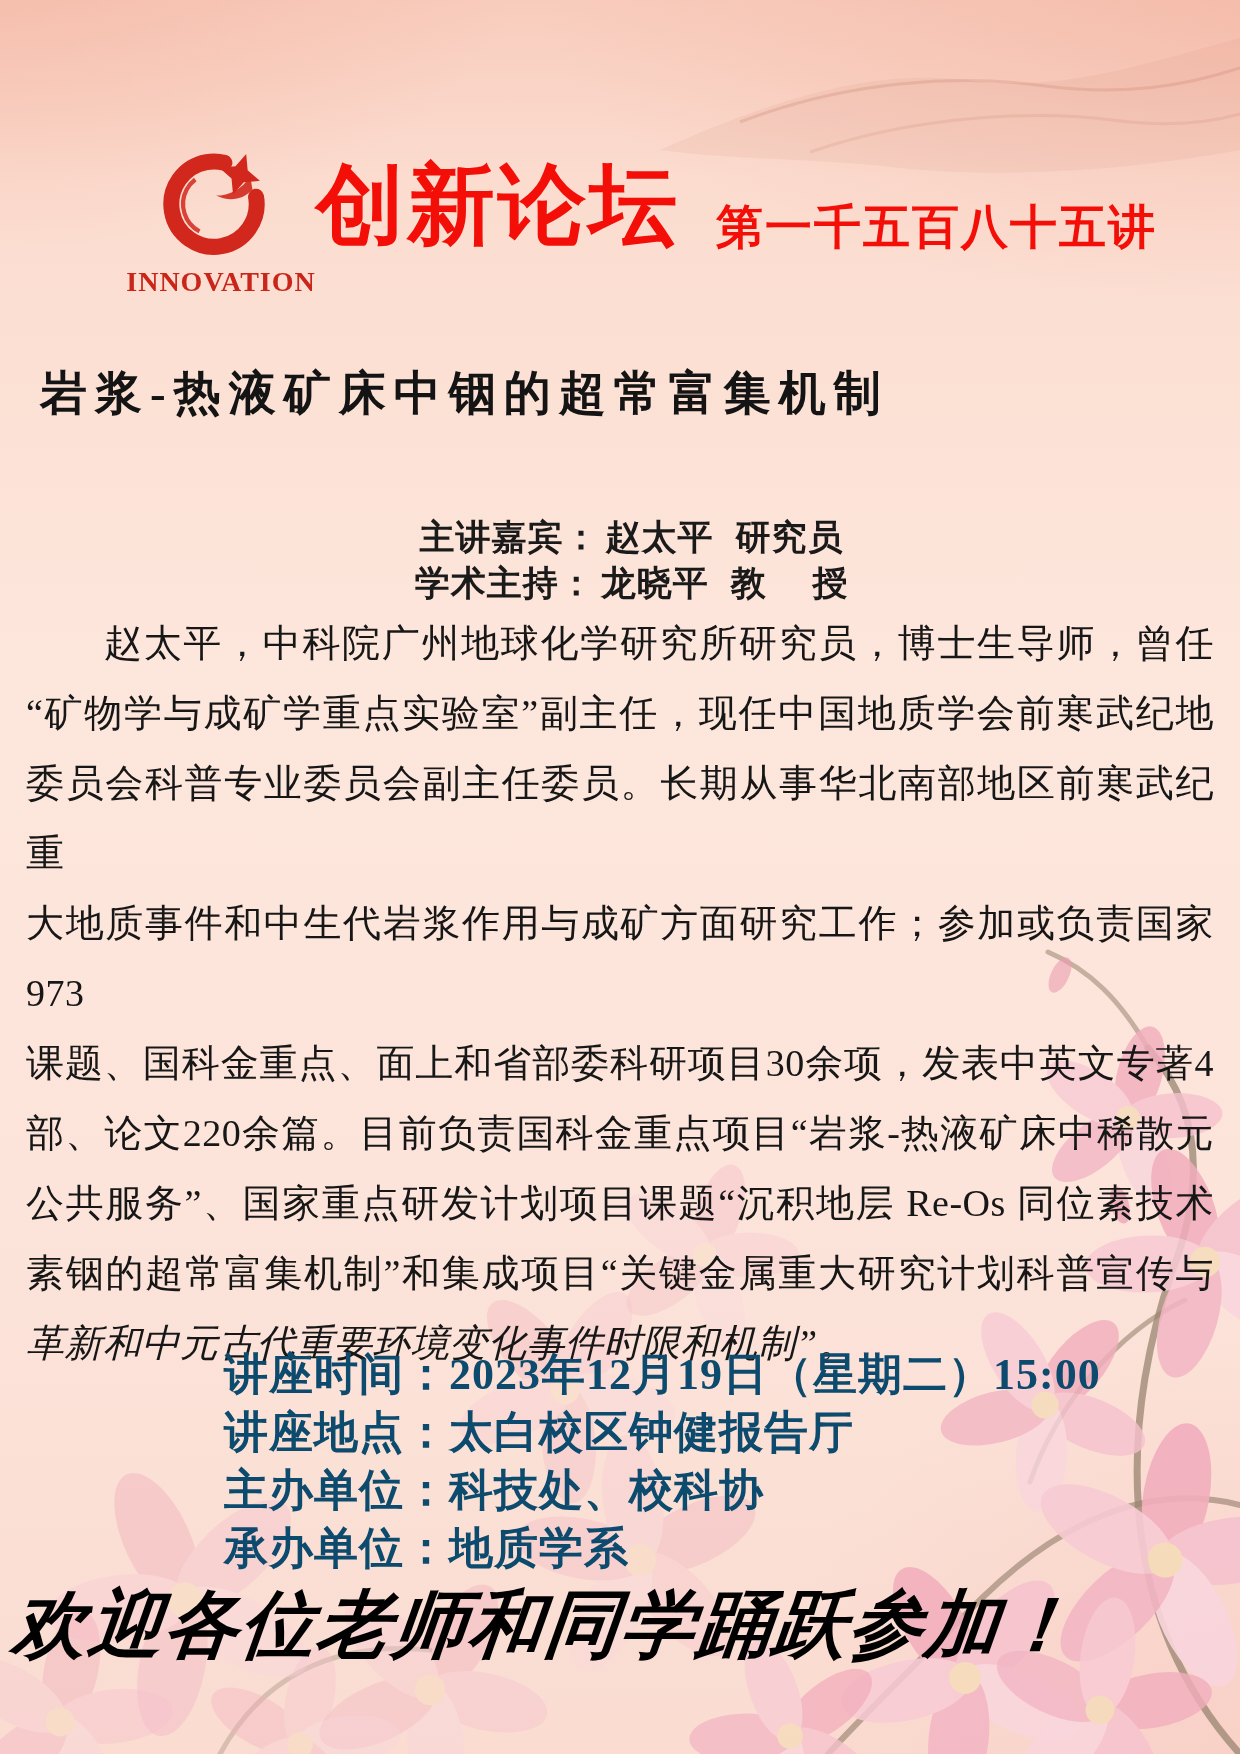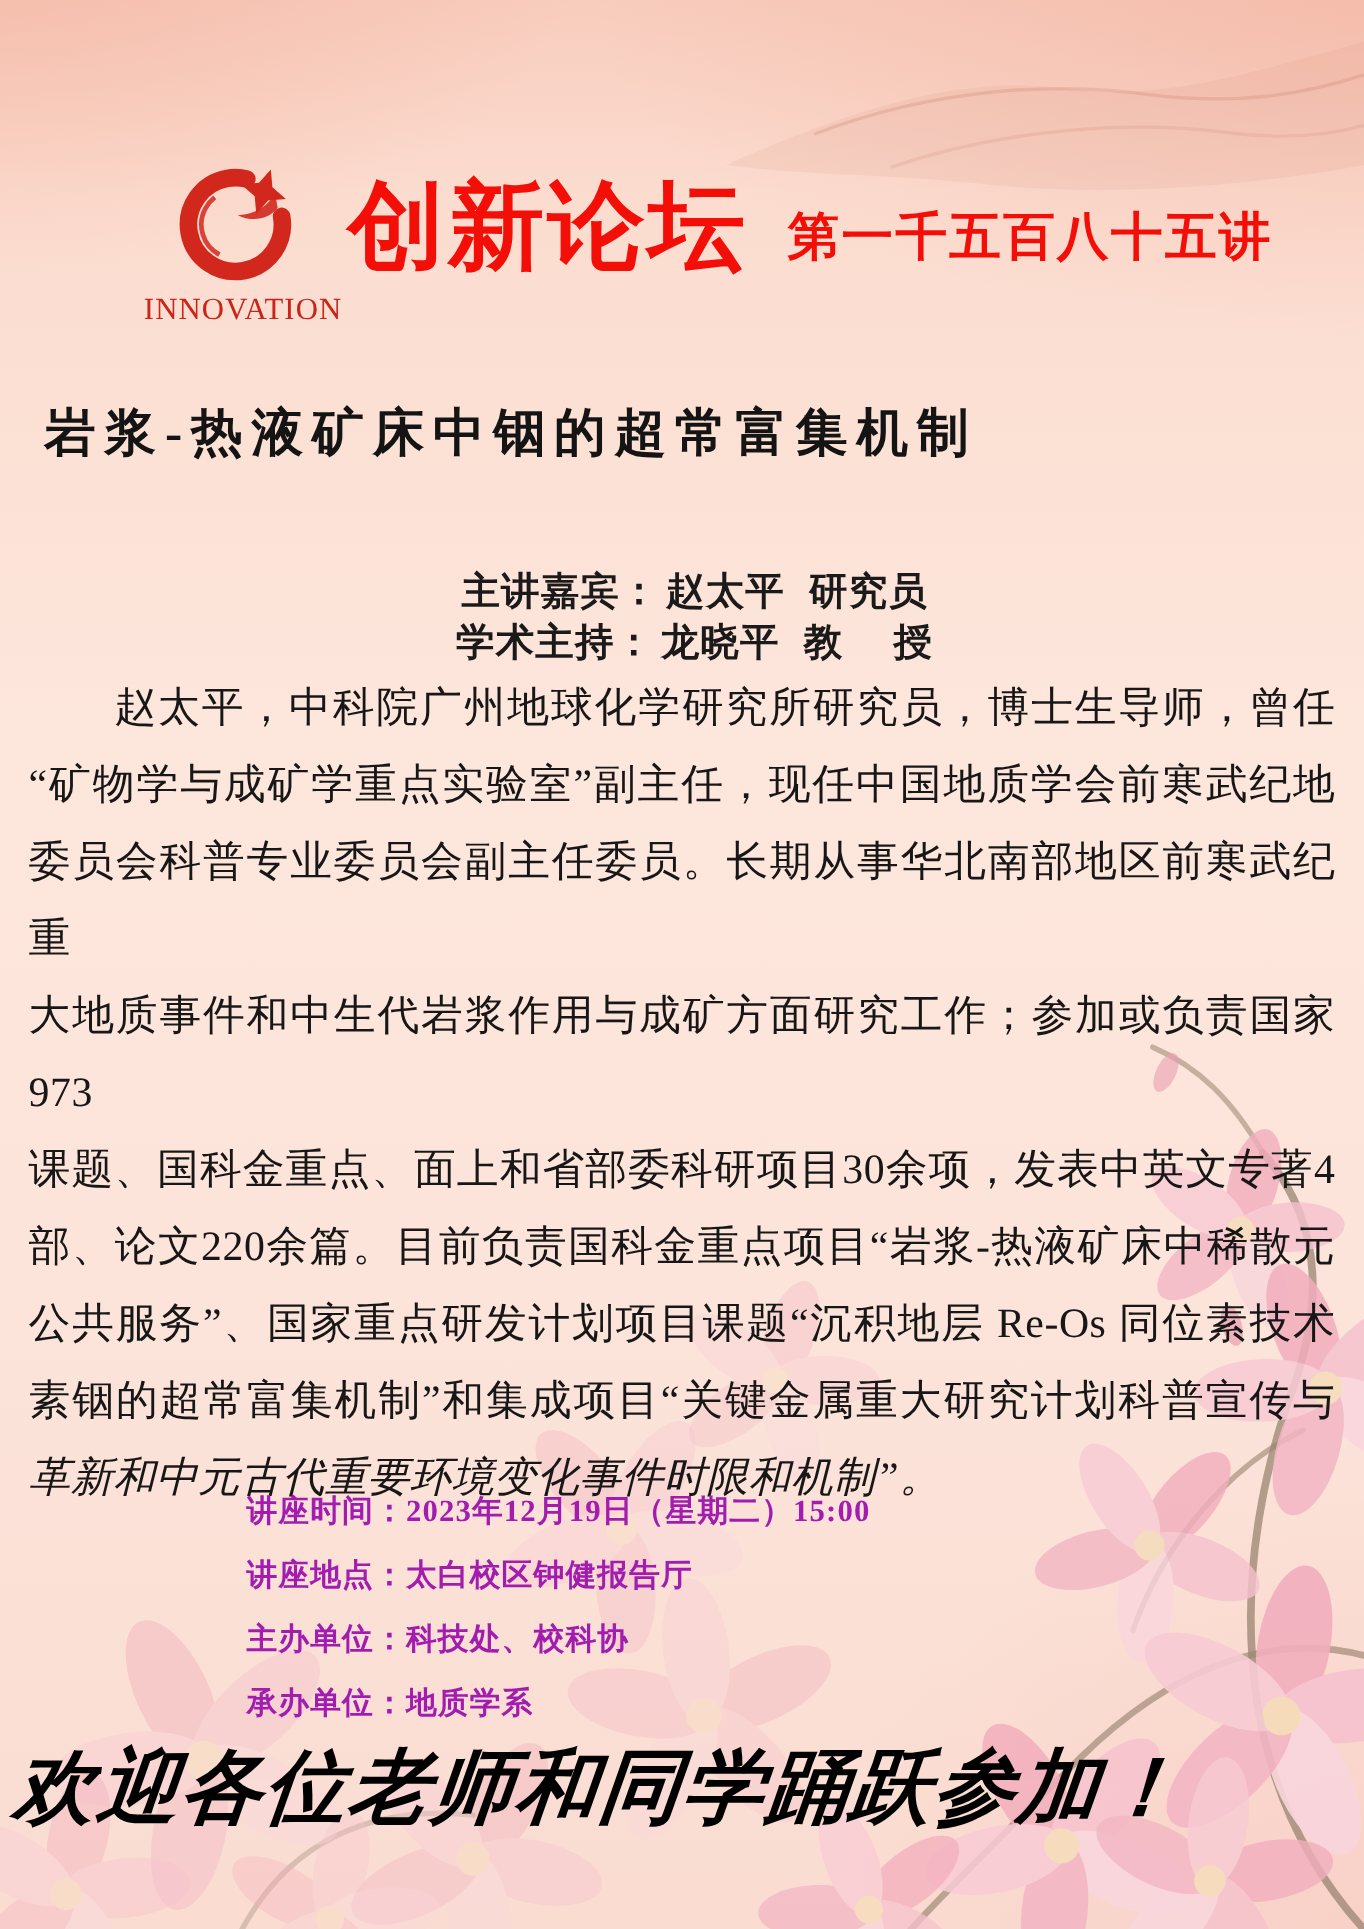--- a/index.html
+++ b/index.html
@@ -11,46 +11,46 @@
       radial-gradient(1100px 460px at 102% 0%, rgba(240,168,148,.45), rgba(240,168,148,0) 66%),
       radial-gradient(700px 600px at 100% 100%, rgba(246,194,186,.45), rgba(246,194,186,0) 70%),
       linear-gradient(180deg,#f8ccbd 0%, #fbdccf 10%, #fde6dc 38%, #fce4da 68%, #fadcd1 100%);
   }
   .decor{position:absolute;inset:0;z-index:0;pointer-events:none;}
   .content{position:absolute;inset:0;z-index:2;}
 
   
   .logo-svg{position:absolute;left:150px;top:138px;width:128px;height:128px;}
   .brand{position:absolute;left:106px;top:266px;width:230px;text-align:center;
-    font-size:28px;letter-spacing:1px;color:#c92519;font-weight:normal;}
+    font-size:28px;letter-spacing:1px;color:#c92519;font-weight:bold;}
   .forum-title{position:absolute;left:316px;top:146px;font-size:88px;font-weight:bold;
     color:#f30f08;letter-spacing:3px;white-space:nowrap;}
-  .lecture-number{position:absolute;left:716px;top:184px;font-size:47px;font-weight:bold;
+  .lecture-number{position:absolute;left:716px;top:196px;font-size:47px;font-weight:bold;
     color:#f30f08;letter-spacing:2px;white-space:nowrap;}
 
   
   .lecture-title{position:absolute;left:0;top:362px;width:1240px;text-align:left;
     font-size:47px;font-weight:bold;color:#141414;letter-spacing:8px;white-space:nowrap;padding-left:40px;}
   .guest-line,.host-line{position:absolute;left:0;width:1224px;text-align:center;
     font-size:35px;font-weight:bold;color:#1a1a1a;letter-spacing:1px;white-space:pre;}
   .guest-line{top:474px;}
   .host-line{top:520px;}
   .person-name{margin-left:6px;}
   .person-title{margin-left:22px;}
 
   
   .bio{position:absolute;left:26px;top:608px;width:1188px;color:#171717;
     font-size:38px;line-height:70px;letter-spacing:.5px;}
   .bio-line{text-align:justify;text-align-last:justify;}
   .bio-line.first{padding-left:78px;}
   .bio-line.last{text-align-last:left;font-style:italic;}
 
   
-  .details{position:absolute;left:224px;top:1346px;font-size:28px;font-weight:bold;
-    color:#a21caf;line-height:58px;letter-spacing:1px;}
+  .details{position:absolute;left:224px;top:1346px;font-size:44px;font-weight:bold;
+    color:#0c4a6e;line-height:58px;letter-spacing:1px;}
   .detail-row{white-space:pre;}
 
   
   .welcome{position:absolute;left:0;top:1576px;width:1240px;box-sizing:border-box;
     padding-right:150px;text-align:center;font-size:74px;font-weight:900;font-style:italic;
     color:#000;letter-spacing:2px;transform:skewX(-6deg);white-space:nowrap;}
 </style>
 </head>
 <body>
 

